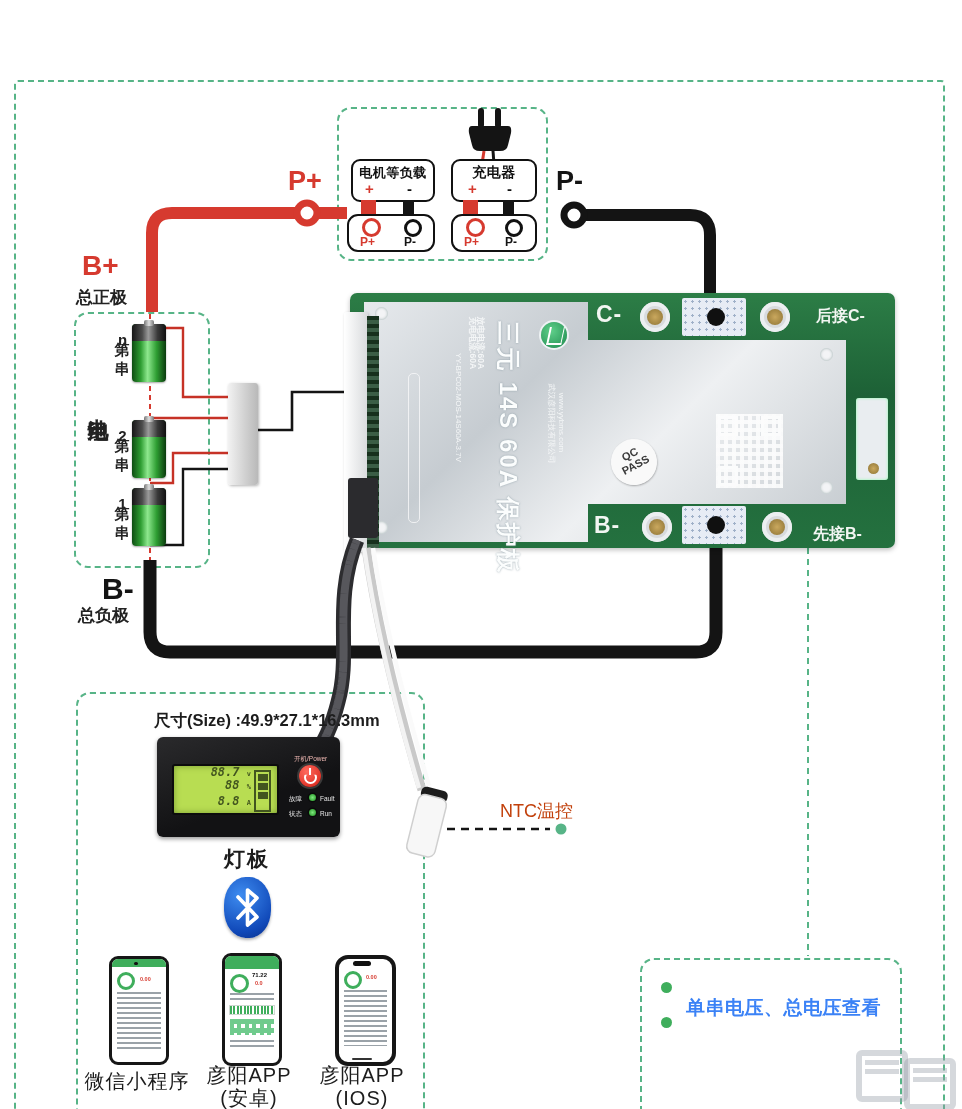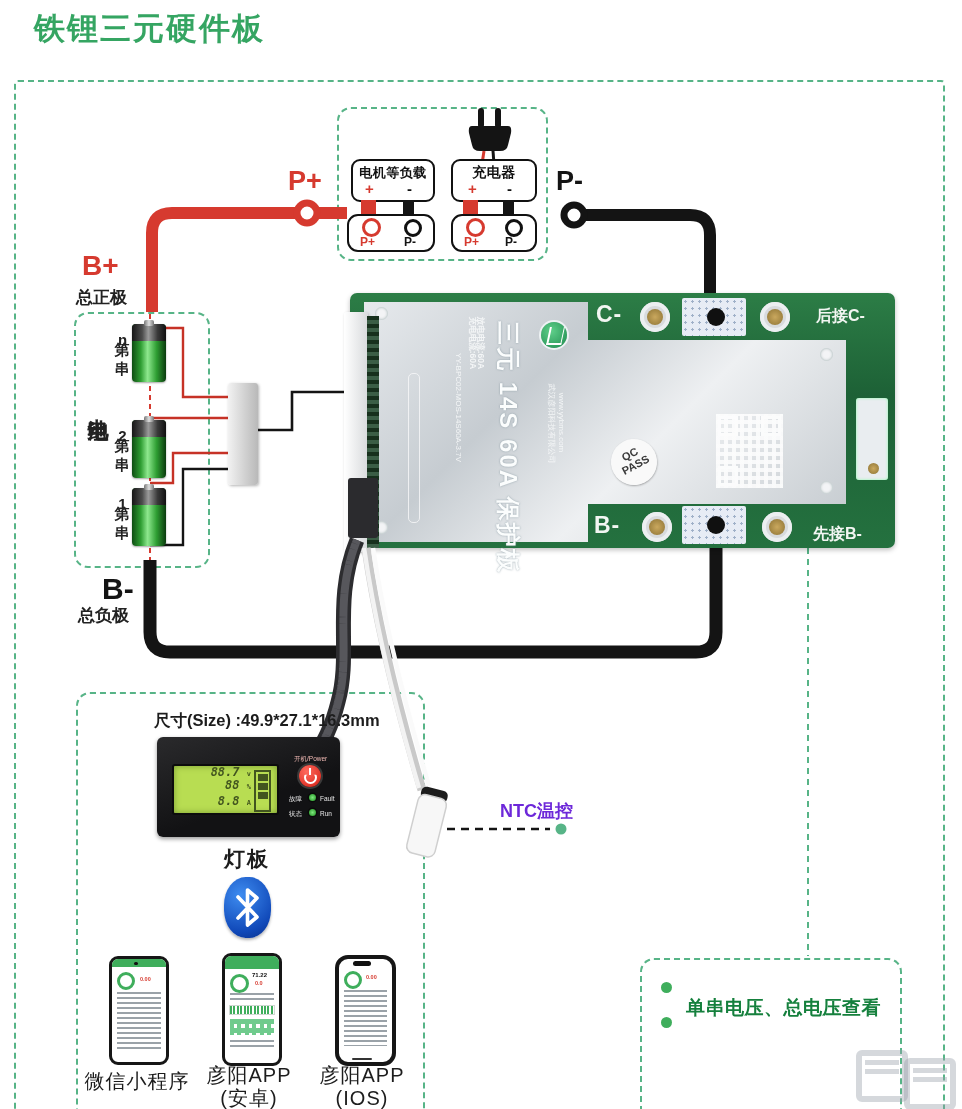--- a/index.html
+++ b/index.html
@@ -60,30 +60,29 @@
   .phn-lines{position:absolute;left:5px;right:5px;background:repeating-linear-gradient(180deg,#9aa2a8 0 1.6px,transparent 1.6px 5px);}
   .ring{position:absolute;border-radius:50%;border:3px solid #3fae5c;}
   .redv{position:absolute;color:#d63a2f;font-weight:bold;}
   .applabel{position:absolute;font-size:20px;color:#1c1c1c;text-align:center;letter-spacing:1px;}
   
   .bt{position:absolute;left:224px;top:877px;width:47px;height:61px;border-radius:46%;
       background:radial-gradient(circle at 35% 30%,#3e8cf0,#1048b8 70%,#0a2f86);box-shadow:0 2px 3px rgba(0,0,0,.3);}
   
   .feat-row{display:flex;align-items:center;height:35px;}
   .feat-dot{width:11px;height:11px;border-radius:50%;background:#3fae5c;margin-right:14px;flex:0 0 auto;}
-  .feat-txt{font-size:19px;font-weight:bold;color:#15803d;letter-spacing:.5px;white-space:nowrap;margin-top:40px;}
+  .feat-txt{font-size:19px;font-weight:bold;color:#3b82f6;letter-spacing:.5px;white-space:nowrap;margin-top:40px;}
   .wm{position:absolute;border:6px solid rgba(150,158,168,.4);border-radius:6px;}
   .wm i{display:block;height:5px;margin:4px 3px;background:rgba(150,158,168,.4);}
 </style>
 </head>
 <body>
 
 <div id="stage">
 
-  <div class="abs" style="left:34px;top:8px;font-size:31px;font-weight:bold;color:#35a562;letter-spacing:2px;">铁锂三元硬件板</div>
 
   <div class="dashbox" style="left:14px;top:80px;width:927px;height:1060px;border-radius:4px;"></div>
 
   <div class="dashbox" style="left:337px;top:107px;width:207px;height:150px;"></div>
 
   <div class="dashbox" style="left:74px;top:312px;width:132px;height:252px;"></div>
 
   <div class="dashbox" style="left:76px;top:692px;width:345px;height:440px;"></div>
 
   <div class="dashbox" style="left:640px;top:958px;width:258px;height:170px;"></div>
@@ -236,21 +235,21 @@
 
     <g transform="rotate(14 428 822)">
       <rect x="414" y="788" width="27" height="12" rx="5" fill="#1c1c1c"></rect>
       <rect x="413" y="796" width="29" height="60" rx="7" fill="#f7f7f7" stroke="#cfcfcf" stroke-width="1.5"></rect>
     </g>
 
     <path d="M447,829 L550,829" stroke="#141414" stroke-width="2.6" stroke-dasharray="8,6" fill="none"></path>
     <circle cx="561" cy="829" r="5.5" fill="#57b487"></circle>
   </svg>
 
-  <div class="abs" style="left:500px;top:799px;font-size:18px;font-weight:bold;color:#6d28d9;">NTC温控</div>
+  <div class="abs" style="left:500px;top:799px;font-size:18px;font-weight:normal;color:#c2410c;">NTC温控</div>
 
   <div class="abs" style="left:154px;top:710px;font-size:16.5px;font-weight:bold;color:#1c1c1c;">尺寸(Size) :49.9*27.1*16.3mm</div>
 
   <div class="panelbd">
     <div class="lcd">
       <div class="seg" style="top:13px;"><span>88</span> <span class="segu">%</span></div>
       <div class="seg" style="top:0;"><span>88.7</span> <span class="segu">v</span></div>
       <div class="seg" style="top:29px;"><span>8.8</span> <span class="segu">A</span></div>
       <div class="gauge">
           <i></i>

